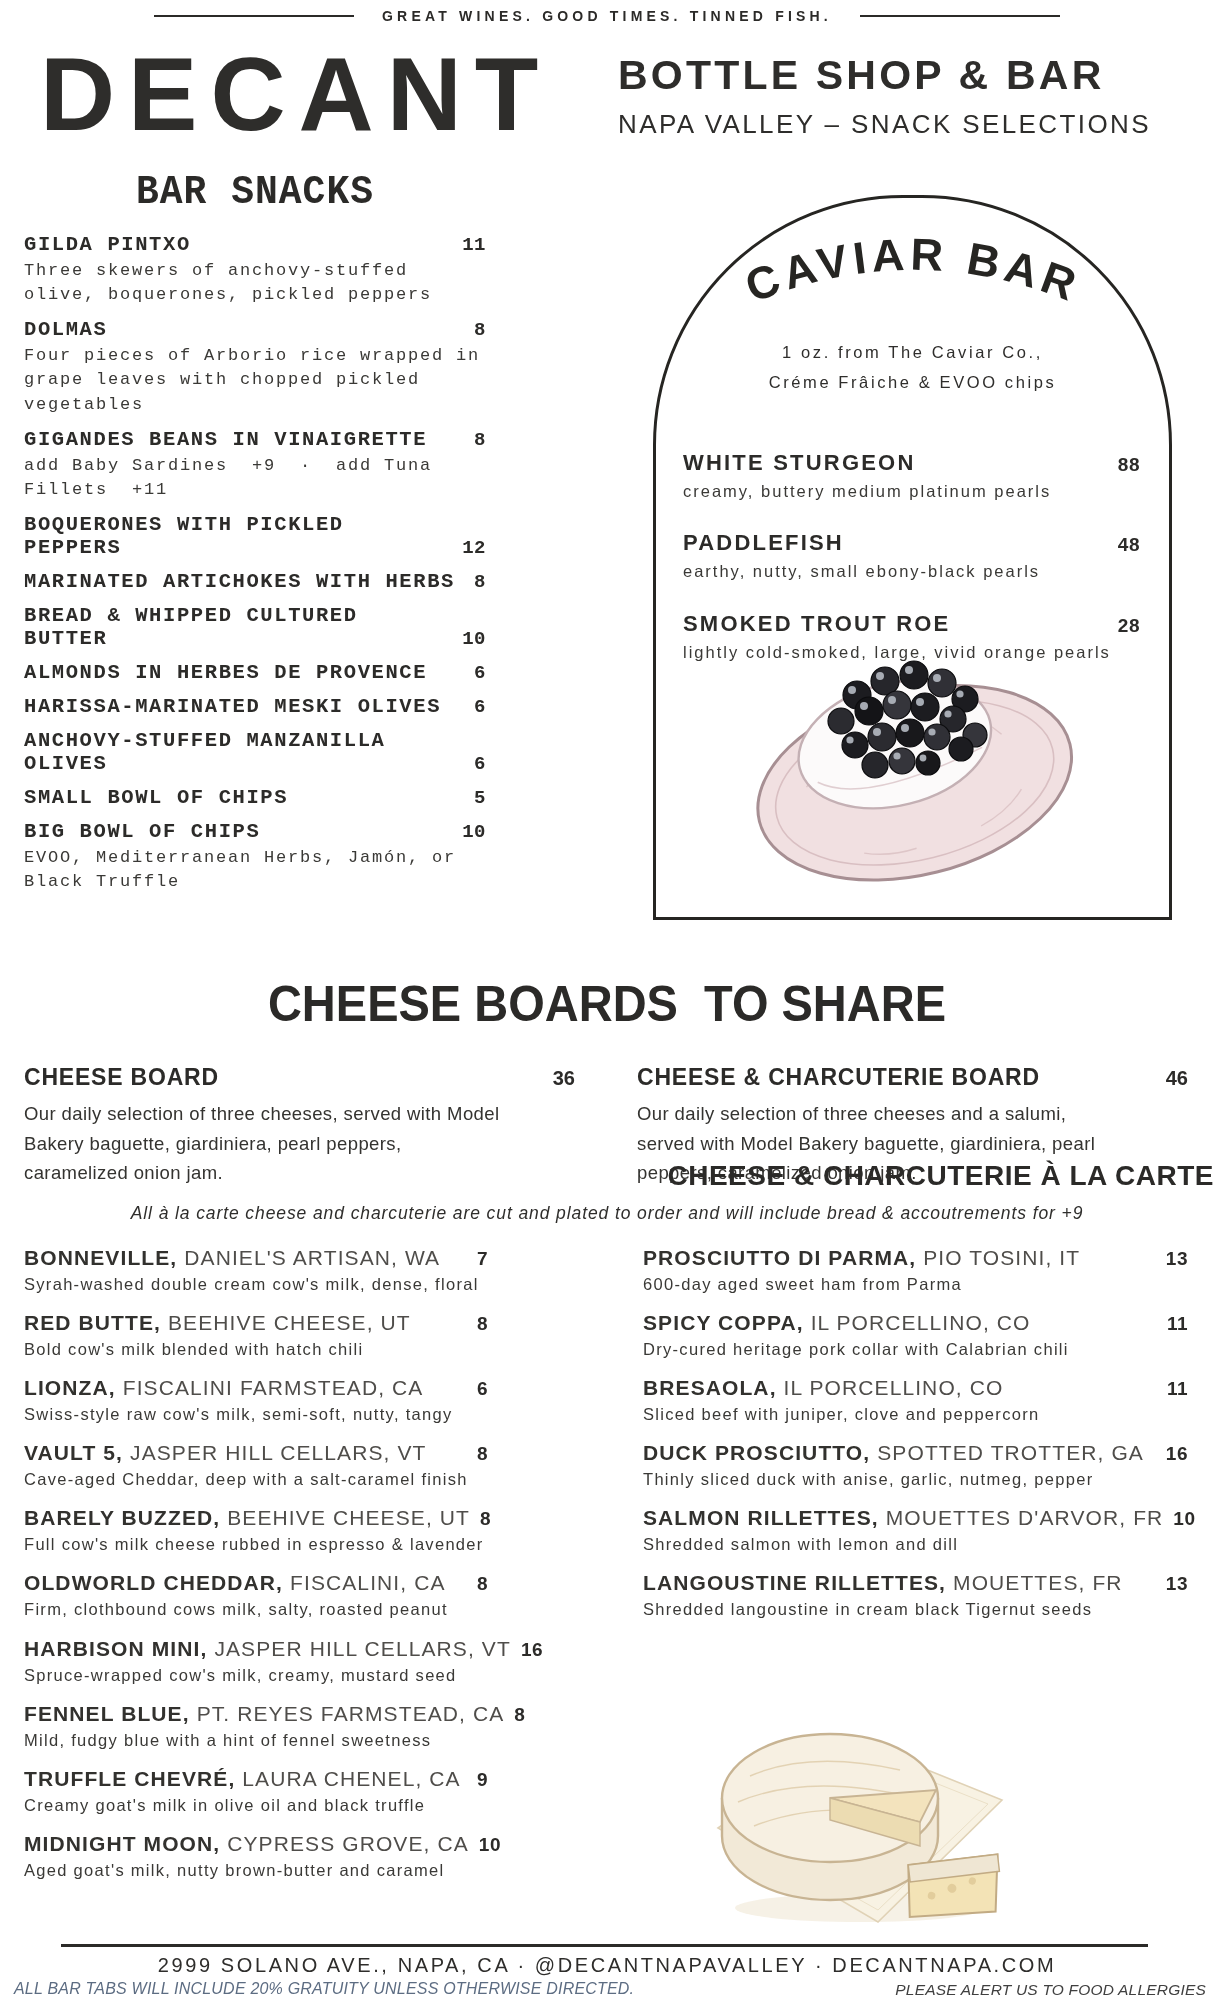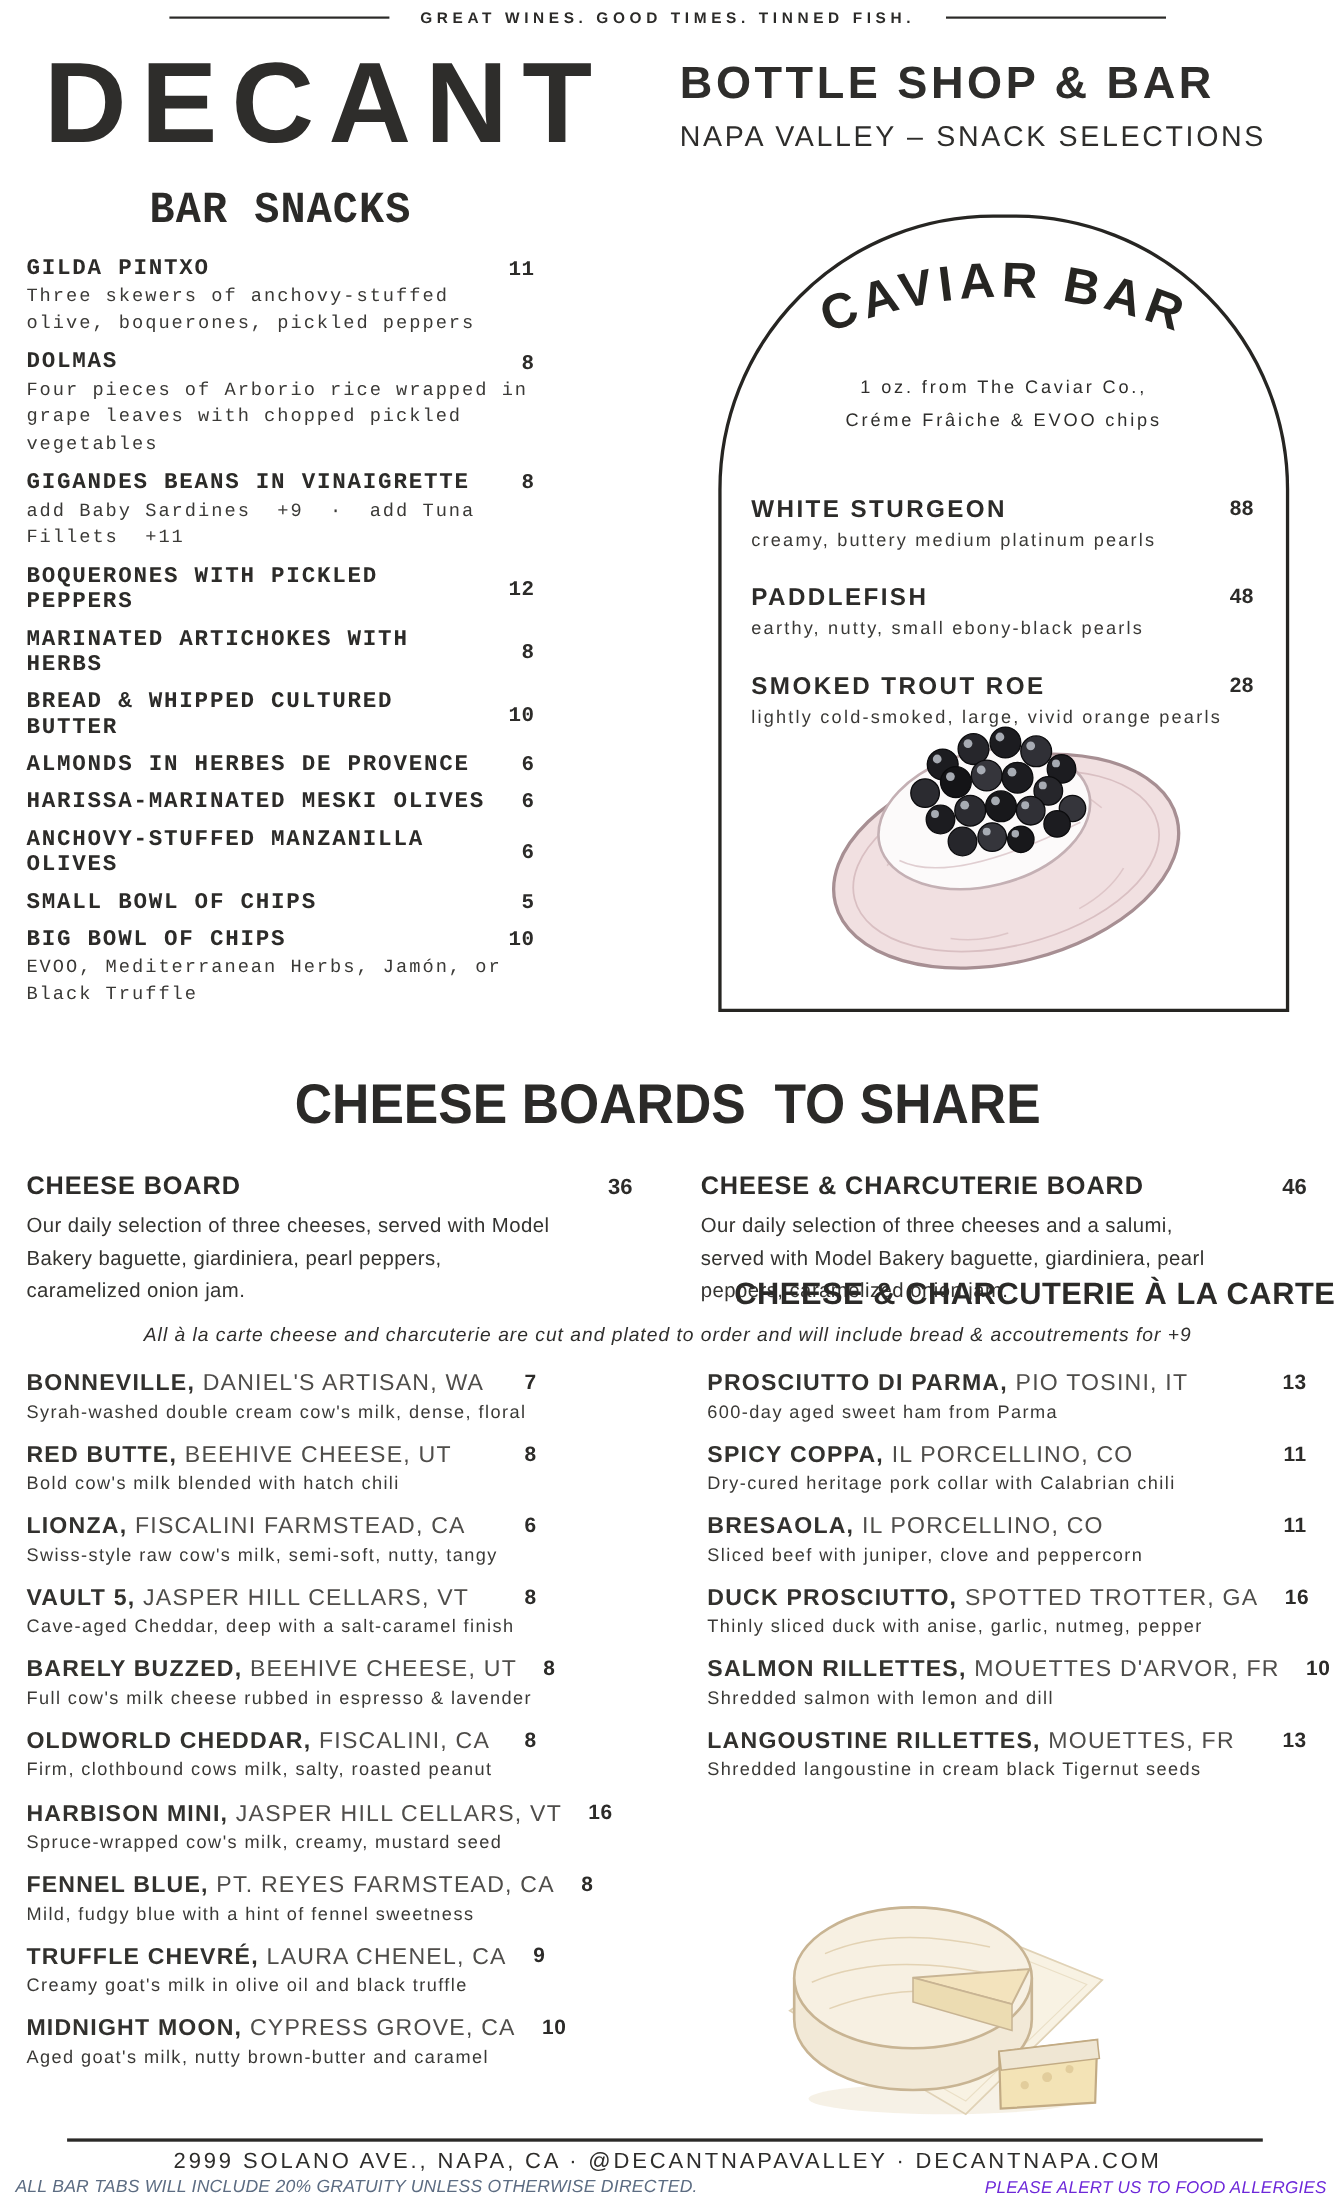--- a/index.html
+++ b/index.html
@@ -11,21 +11,21 @@
   .tagline-row{position:absolute;top:8px;left:0;width:100%;display:flex;align-items:center;justify-content:center;gap:28px;}
   .tagline-line{width:200px;height:2px;background:#2b2a28;}
   .tagline-text{font-size:14px;font-weight:700;letter-spacing:4.2px;color:#2b2a28;white-space:nowrap;}
   .brand{position:absolute;left:40px;top:42px;font-size:104px;font-weight:700;letter-spacing:13px;line-height:1;color:#2e2d2b;}
   .brand-sub{position:absolute;left:618px;top:52px;width:572px;}
   .sub1{font-size:41px;font-weight:700;letter-spacing:3.2px;white-space:nowrap;color:#2e2d2b;}
   .sub2{font-size:26px;font-weight:400;letter-spacing:2.4px;margin-top:10px;white-space:nowrap;color:#2e2d2b;}
   
   .section-title{font-size:38px;font-weight:700;letter-spacing:1px;text-align:center;margin:0 0 20px 0;transform:scaleY(1.06);}
   .menu-item{margin-bottom:11px;}
-  .item-line{display:flex;justify-content:space-between;align-items:center;gap:14px;}
+  .item-line{display:flex;justify-content:space-between;align-items:flex-end;}
   .item-name{font-size:20.5px;font-weight:700;letter-spacing:1.6px;color:#2c2b29;}
   .item-price{font-size:19px;font-weight:700;letter-spacing:.5px;margin-left:10px;white-space:nowrap;color:#2c2b29;}
   .item-desc{font-size:17px;font-weight:400;letter-spacing:1.8px;line-height:1.42;color:#3a3936;margin-top:3px;white-space:pre-wrap;}
   
   .bar-snacks{position:absolute;left:24px;top:170px;width:462px;font-family:Liberation Mono, monospace;}
   
   .caviar-box{position:absolute;left:653px;top:195px;width:519px;height:725px;border:3px solid #262522;
     border-radius:250px 250px 0 0;box-sizing:border-box;background:#fff;}
   .arch-svg{position:absolute;top:16px;left:50%;transform:translateX(-50%);}
   .arch-svg text{font-family:"Liberation Sans",sans-serif;}
@@ -51,21 +51,21 @@
   .col-right{position:absolute;left:643px;top:1246px;width:545px;}
   .ala-item{margin-bottom:15px;}
   .ala-name{font-size:21px;font-weight:700;letter-spacing:1.1px;color:#32312e;white-space:nowrap;}
   .ala-producer{font-size:21px;font-weight:400;letter-spacing:1.1px;color:#4f4d4a;margin-left:7px;white-space:nowrap;margin-top:27px;}
   .ala-desc{font-size:16.5px;letter-spacing:1.3px;line-height:1.4;color:#3a3936;margin-top:3px;}
   .cheese-art{position:absolute;left:680px;top:1686px;}
   
   .footer-rule{position:absolute;top:1944px;left:61px;width:1087px;height:3px;background:#2b2a28;}
   .footer-address{position:absolute;top:1954px;left:0;width:100%;text-align:center;font-size:20px;letter-spacing:2.6px;color:#2e2d2b;white-space:nowrap;}
   .note-left{position:absolute;left:14px;top:1980px;font-style:italic;font-size:16px;letter-spacing:.2px;color:#5c6c82;white-space:nowrap;}
-  .note-right{position:absolute;right:8px;top:1981px;font-style:italic;font-size:15.5px;letter-spacing:.2px;color:#6d28d9;white-space:nowrap;}
+  .note-right{position:absolute;right:8px;top:1981px;font-style:italic;font-size:15.5px;letter-spacing:.2px;color:#404040;white-space:nowrap;}
 </style>
 </head>
 <body>
 
 <div class="page">
 
   <div class="tagline-row">
     <span class="tagline-line"></span>
     <span class="tagline-text">GREAT WINES. GOOD TIMES. TINNED FISH.</span>
     <span class="tagline-line"></span>

